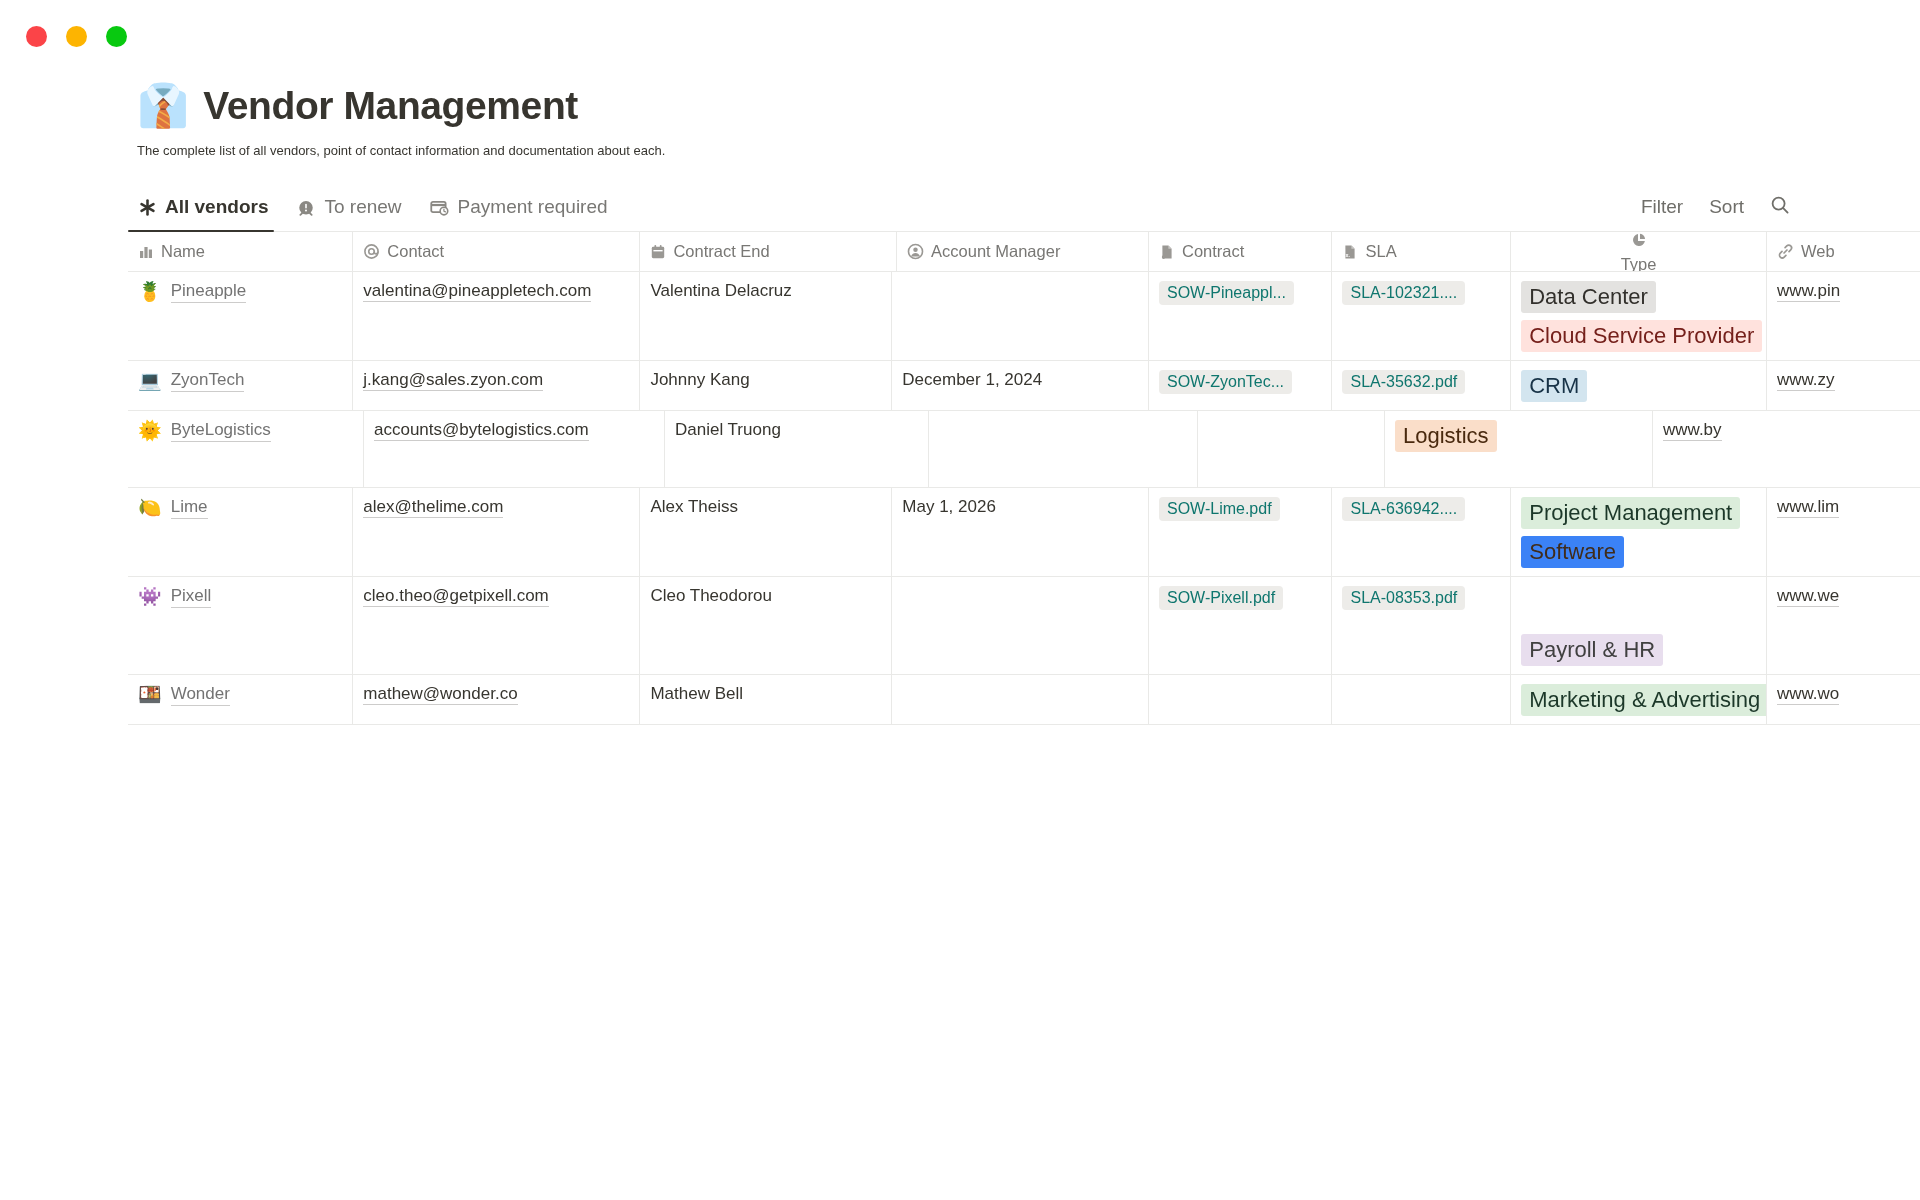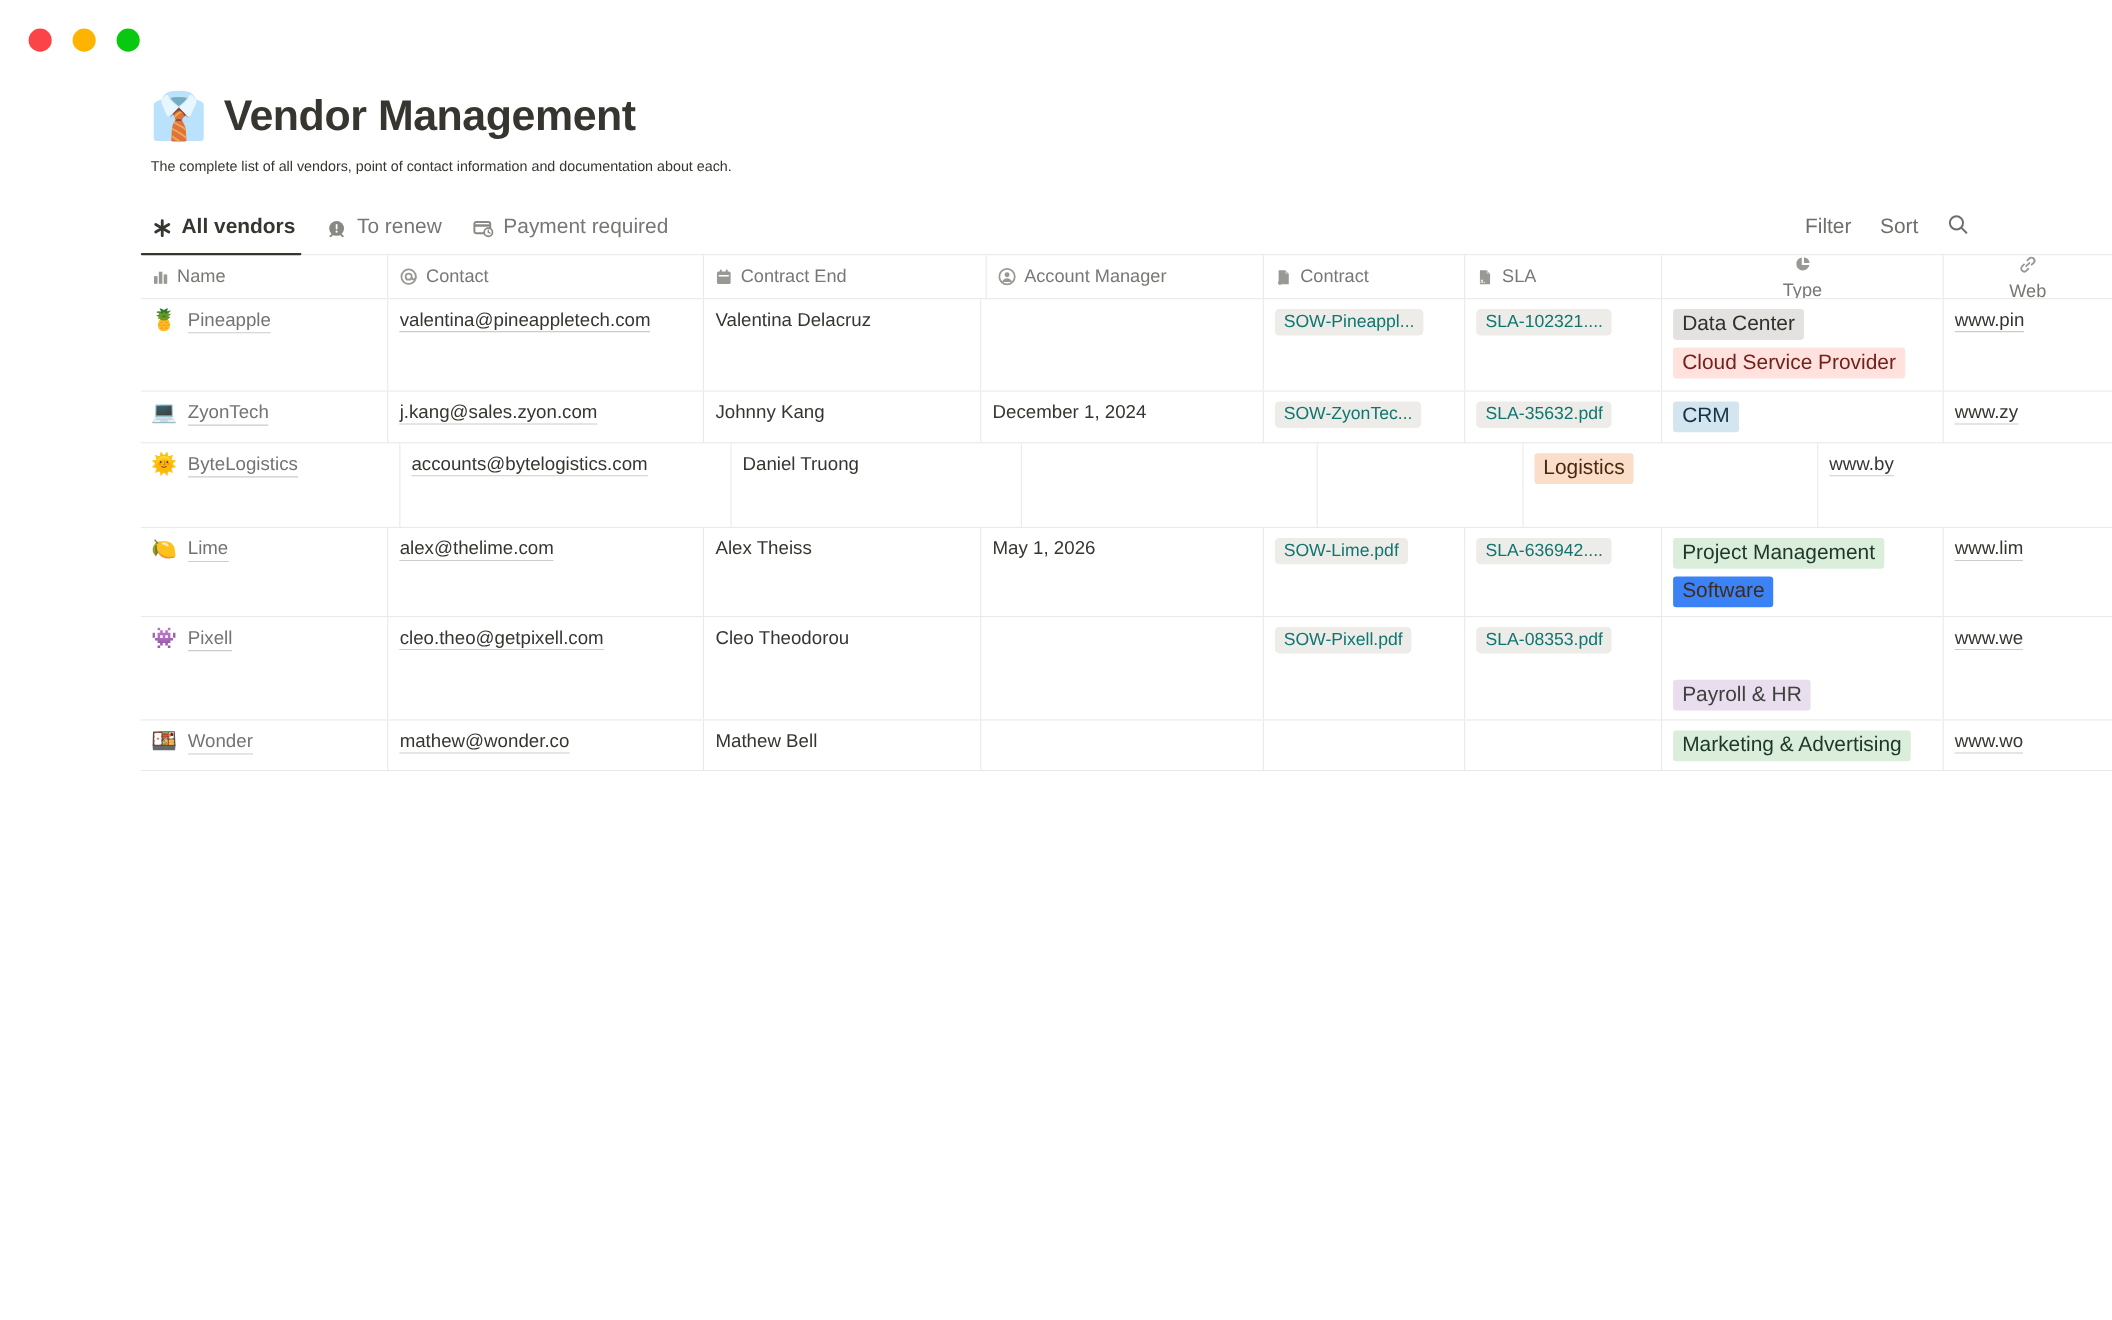--- a/index.html
+++ b/index.html
@@ -42,34 +42,34 @@
   .th:last-child { border-right:none; }
   .th svg { flex:0 0 auto; }
 
   .trow { display:flex; border-bottom:1px solid #E9E9E7; align-items:stretch; }
   .td { padding:9px 10px 8px 10px; font-size:17px; border-right:1px solid #E9E9E7;
     overflow:hidden; white-space:nowrap; }
   .td:last-child { border-right:none; }
 
   .c-name{ width:236px; } .c-contact{ width:301px; } .c-mgr{ width:264px; }
   .c-end{ width:269px; } .c-contract{ width:192px; } .c-sla{ width:187px; }
-  .c-type{ width:268px;flex-direction:column; } .c-web{ width:160px;flex-direction:column; }
+  .c-type{ width:268px;flex-direction:column; } .c-web{ width:160px; }
 
   .name-cell { display:flex; align-items:flex-start; gap:9px; }
   .row-emoji { font-size:19px; line-height:22px; }
   .vlink { font-weight:500; color:#737373; border-bottom:1px solid rgba(55,53,47,0.25);
     padding-bottom:1px; cursor:pointer; }
   .email, .weblink { color:#37352F; border-bottom:1px solid rgba(55,53,47,0.25);
     padding-bottom:1px; cursor:pointer; }
 
   .chip { display:inline-block; background:#EDECE9; border-radius:4px; padding:3px 8px;
     font-size:16px; color:#0f766e; max-width:100%; overflow:hidden; white-space:nowrap; cursor:pointer; }
 
   .type-cell { display:flex; flex-direction:column; align-items:flex-start; gap:7px; }
-  .tag { display:inline-block; border-radius:3px; padding:3px 8px; font-size:19px;
+  .tag { display:inline-block; border-radius:3px; padding:3px 8px; font-size:22px;
     white-space:nowrap; cursor:pointer; }
 </style>
 </head>
 <body>
 
 <div class="traffic">
   <div class="dot red"></div>
   <div class="dot yellow"></div>
   <div class="dot green"></div>
 </div>

